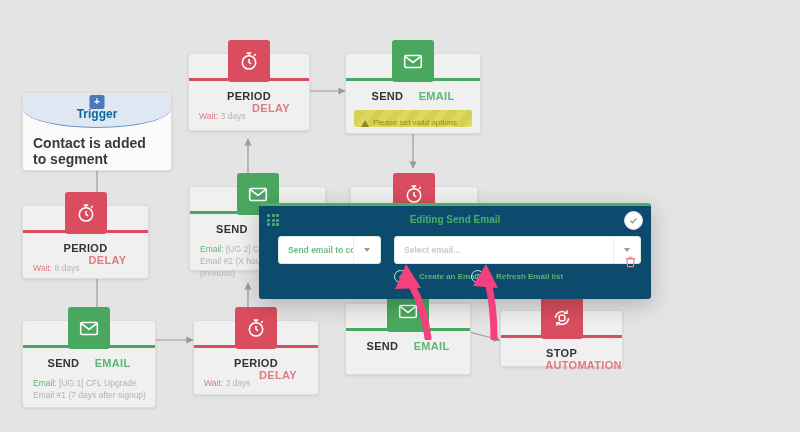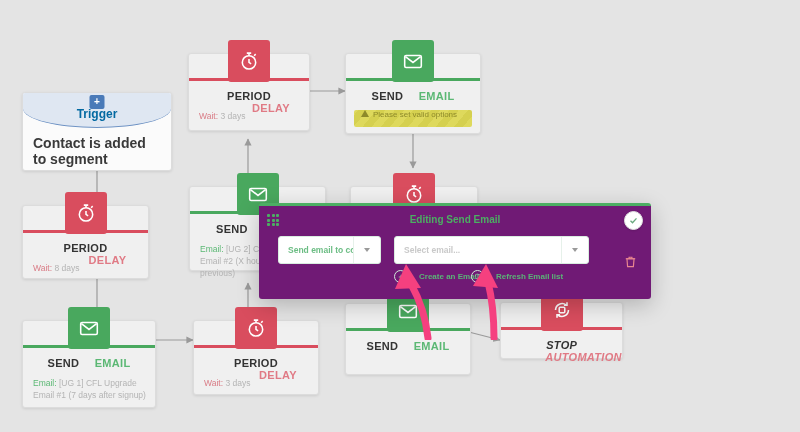--- a/index.html
+++ b/index.html
@@ -77,33 +77,33 @@
     position:absolute;left:10px;right:10px;top:56px;
     font-size:8.5px;line-height:12px;color:#b8b8b8;
   }
   #trigger .tmeta b{color:#5d87c0;font-weight:bold;}
 
   
   .warn{
     position:absolute;left:8px;right:8px;top:56px;height:17px;
     border-radius:2px;
     background:repeating-linear-gradient(-50deg,#ded95c 0 7px,#d5d04f 7px 14px);
-    display:flex;align-items:flex-start;gap:4px;padding-left:7px;
+    display:flex;align-items:flex-end;gap:4px;padding-left:7px;
     box-sizing:border-box;
     font-size:8px;color:#8e8a2a;
   }
   .warn .wtri{
     width:0;height:0;border-left:4px solid transparent;border-right:4px solid transparent;
     border-bottom:7px solid #8e8a2a;flex:none;
   }
 
   
   #modal{
     position:absolute;left:259px;top:203px;width:392px;height:96px;
-    background:#701a75;border-radius:3px;
+    background:#0c4a6e;border-radius:3px;
     border-top:3px solid #4cae63;
     box-shadow:0 6px 22px rgba(0,0,0,.22);
     box-sizing:border-box;z-index:40;
   }
   #modal .grip{
     position:absolute;left:8px;top:8px;width:12px;height:12px;
     display:grid;grid-template-columns:repeat(3,1fr);grid-template-rows:repeat(3,1fr);gap:1.5px;
   }
   #modal .grip i{background:#4cae63;border-radius:1px;display:block;}
   #modal .mtitle{
@@ -127,21 +127,21 @@
   .selbox.plain .val{font-weight:bold;color:#c9c9c9;}
   .selbox .caret{
     width:26px;border-left:1px solid #e6f1ea;display:flex;align-items:center;justify-content:center;
   }
   .selbox .caret s{
     display:block;width:0;height:0;text-decoration:none;
     border-left:3.5px solid transparent;border-right:3.5px solid transparent;
     border-top:4.5px solid #9a9a9a;
   }
   #sel1{left:19px;top:30px;width:103px;}
-  #sel2{left:135px;top:30px;width:195px;}
+  #sel2{left:135px;top:30px;width:247px;}
   .trash{position:absolute;left:366px;top:48px;}
   .mlink{
     position:absolute;display:flex;align-items:center;gap:12px;
     font-size:8px;font-weight:bold;color:#5ab477;
   }
   .mlink .cir{
     width:11px;height:11px;border-radius:50%;border:1px solid #cfe8d8;
     display:flex;align-items:center;justify-content:center;flex:none;
   }
   #link1{left:135px;top:64px;}
@@ -320,21 +320,21 @@
         <rect x="4" y="7" width="18" height="13" rx="1.5"></rect>
           <path d="M4.8 8.2 13 14.6l8.2-6.4"></path>
       </svg>
     </div>
     <div class="title">
       <span class="t1">SEND</span>
       <span class="t2">EMAIL</span>
     </div>
   </div>
 
-  <div class="node red" style="left:500px;top:302px;width:123px;height:57px;z-index:6;font-style:italic;">
+  <div class="node red" style="left:500px;top:310px;width:123px;height:57px;z-index:6;">
     <div class="bar"></div>
     <div class="badge red">
       <svg width="24" height="24" viewBox="0 0 26 26" fill="none" stroke="#fff" stroke-width="1.7">
         <rect x="10" y="10" width="6" height="6" rx="1"></rect>
         <path d="M6 13a7 7 0 0 1 11.6-5.2"></path>
           <path d="M20 13a7 7 0 0 1-11.6 5.2"></path>
         <path d="M18.4 4.6v3.3h-3.3"></path>
           <path d="M7.6 21.4v-3.3h3.3"></path>
       </svg>
     </div>

